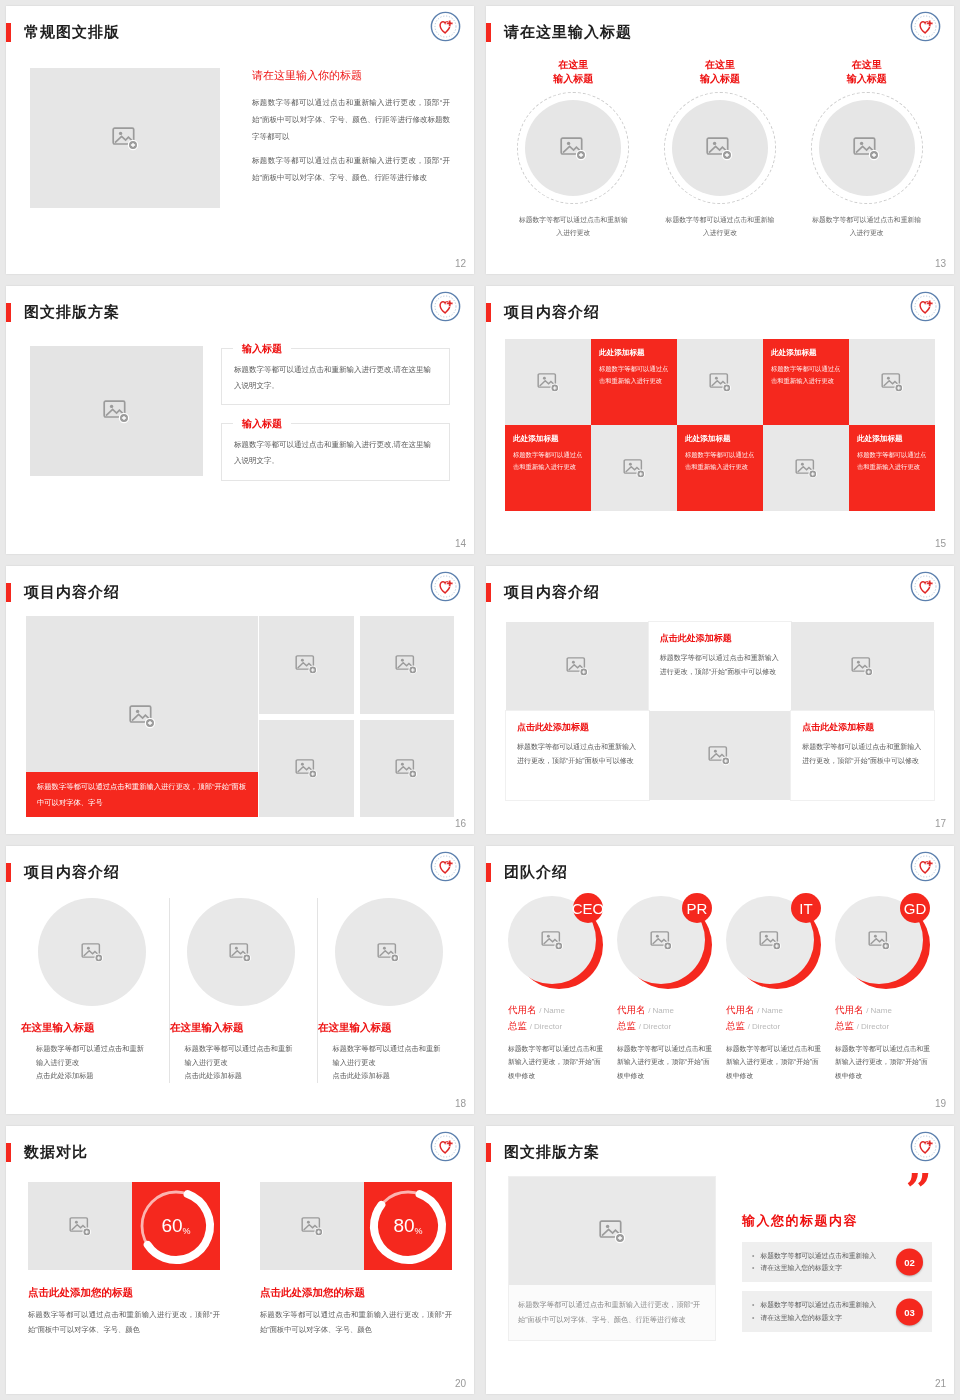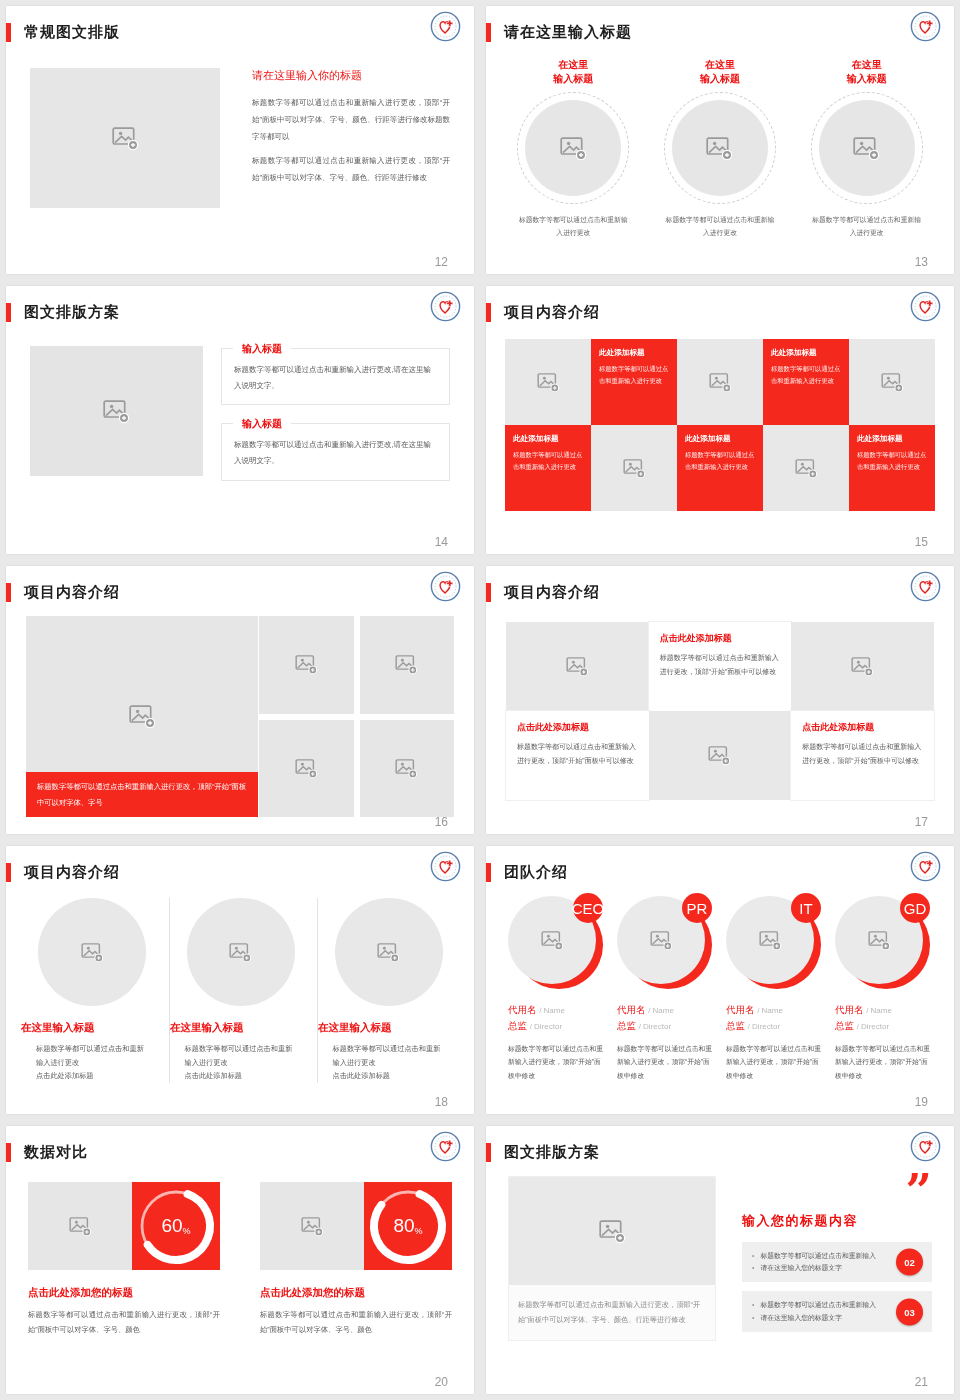--- a/index.html
+++ b/index.html
@@ -28,21 +28,21 @@
     position:relative;
     overflow:hidden;
     box-shadow:0 0 2px rgba(0,0,0,.10);
     display:flex;
     flex-direction:column;
   }
   .s-head{display:flex;align-items:flex-end;height:36px;padding:14px 13px 0 0}
   .s-bar{width:5px;height:19px;background:var(--red);flex:0 0 auto}
   .s-title{font-size:15px;font-weight:bold;color:#1f1f1f;margin-left:13px;letter-spacing:1px}
   .s-logo{margin-left:auto;width:31px;height:31px}
-  .s-page{position:absolute;right:26px;bottom:5px;font-size:12px;color:#999}
+  .s-page{position:absolute;right:8px;bottom:5px;font-size:10px;color:#999}
   .ph-icon{display:inline-block}
   .ph-26{width:27px;height:25px}
   .ph-22{width:23px;height:21px}
 
   
   .s12-body{display:flex;padding:26px 24px 0}
   .s12-img{width:190px;height:140px;background:var(--ph);display:flex;align-items:center;justify-content:center}
   .s12-text{margin-left:32px;flex:1}
   .s12-h{color:var(--redt);font-weight:normal;font-size:11px;margin-bottom:12px}
   .s12-p{font-size:7.5px;color:var(--body);line-height:2.25;margin-bottom:7px;text-align:justify}

